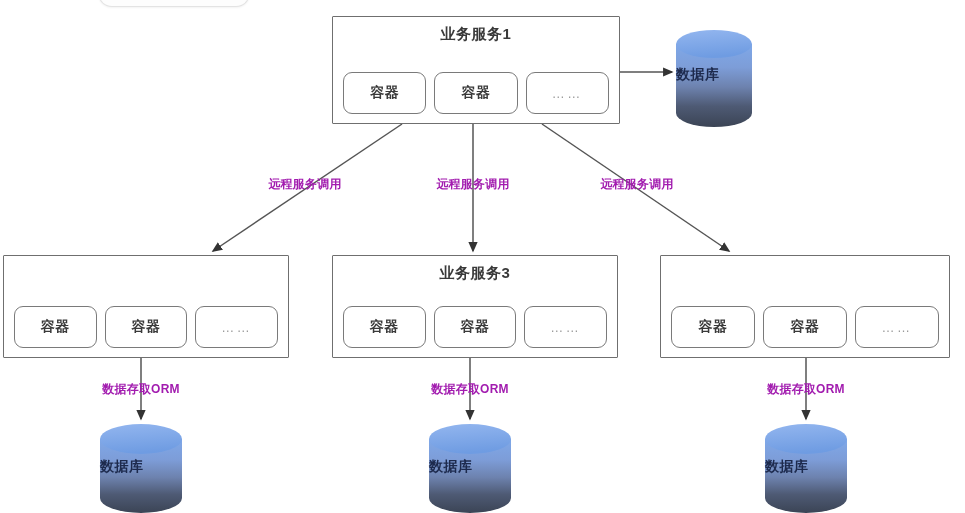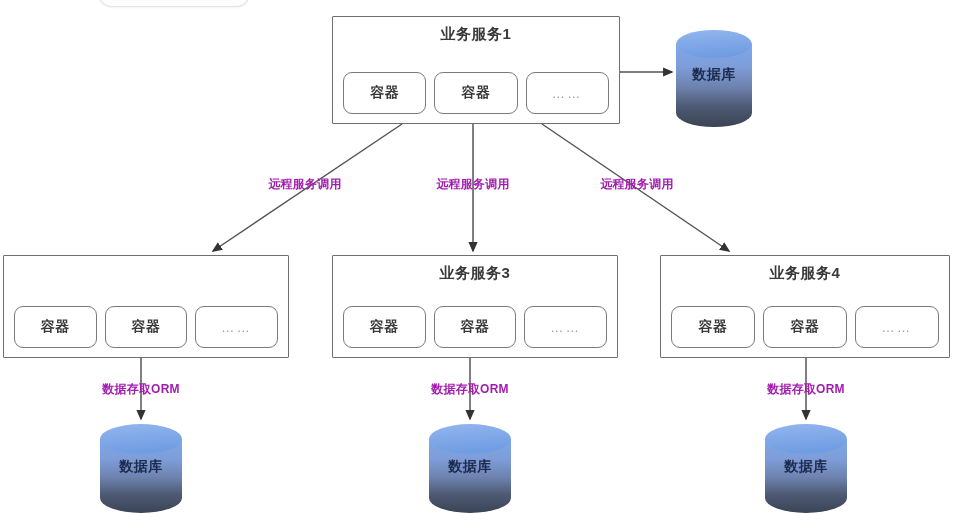--- a/index.html
+++ b/index.html
@@ -85,21 +85,21 @@
   }
   
   .db {
     position: absolute;
   }
   .db-label {
     position: absolute;
     left: 0;
     right: 0;
     top: 38%;
-    text-align: center;
+    text-align: left;
     font-size: 14px;
     font-weight: 700;
     color: #1d2a4d;
     letter-spacing: 0.5px;
     pointer-events: none;
   }
   
   .top-artifact {
     position: absolute;
     left: 98px;
@@ -196,21 +196,20 @@
   <div class="service-box" style="left:332px; top:255px; width:286px; height:103px;">
     <div class="service-title">业务服务3</div>
     <div class="container-row">
       <div class="container-chip">容器</div>
       <div class="container-chip">容器</div>
       <div class="container-chip ellipsis">……</div>
     </div>
   </div>
 
   <div class="service-box" style="left:660px; top:255px; width:290px; height:103px;">
-    <div class="service-title">业务服务4</div>
     <div class="container-row">
       <div class="container-chip">容器</div>
       <div class="container-chip">容器</div>
       <div class="container-chip ellipsis">……</div>
     </div>
   </div>
 
   <div class="db" style="left:676px; top:26px; width:76px; height:105px;">
     <div class="db-label">数据库</div>
   </div>

